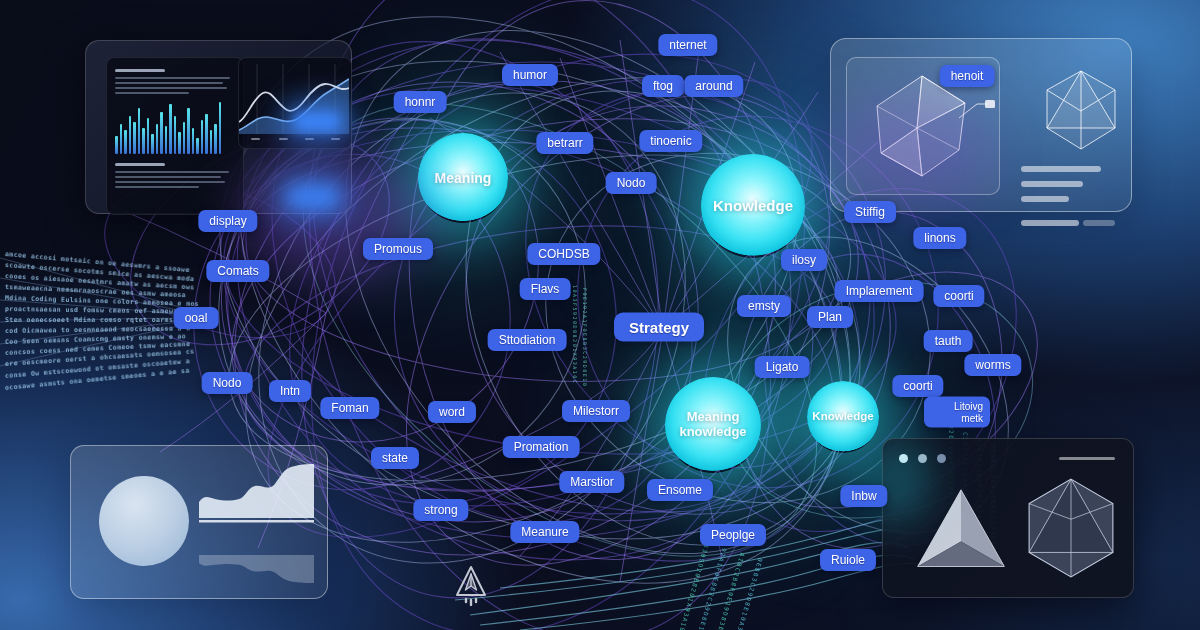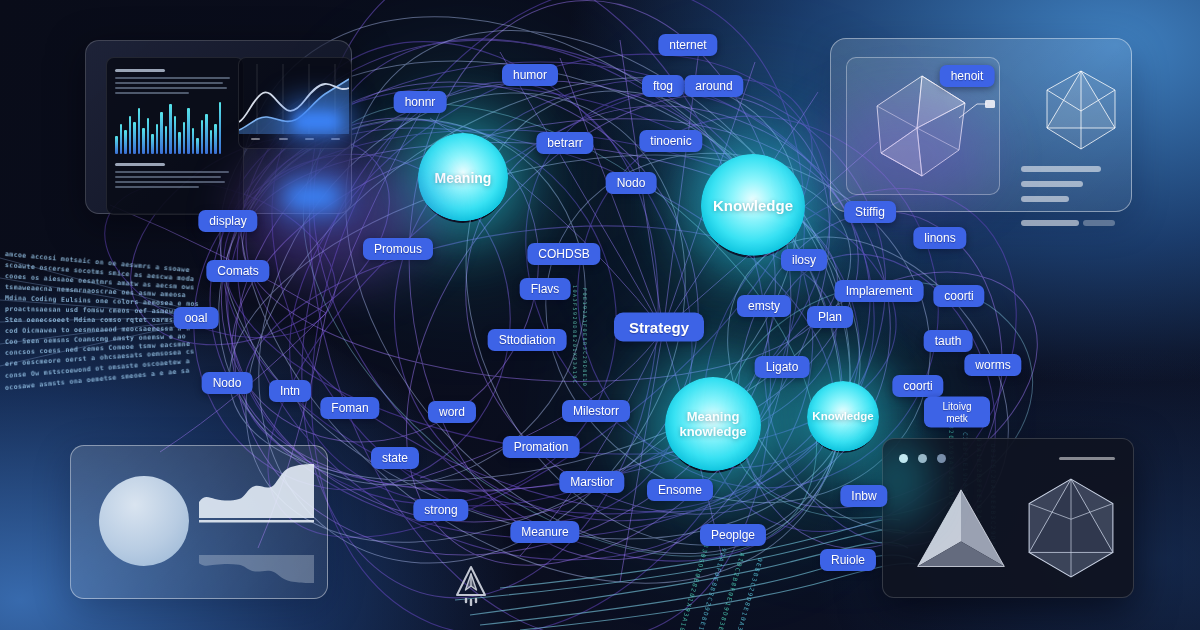--- a/index.html
+++ b/index.html
@@ -15,21 +15,21 @@
   .node{position:absolute;z-index:3;transform:translate(-50%,-50%);border-radius:50%;
     display:flex;align-items:center;justify-content:center;text-align:center;color:#fff;font-weight:700;
     background:radial-gradient(circle at 50% 44%, #eafeff 0%, #8df5fc 26%, #39e2f3 54%, #12c6e0 71%, rgba(18,198,224,0) 72%);
     box-shadow:0 0 55px 18px rgba(46,224,242,.45),0 0 130px 45px rgba(46,224,242,.22);
     text-shadow:0 1px 4px rgba(0,70,90,.45);line-height:1.15;}
   
   .chip{position:absolute;z-index:7;transform:translate(-50%,-50%);background:#3d63e6;color:#fff;
     font-size:12px;font-weight:500;padding:4px 11px;border-radius:7px;white-space:nowrap;
     box-shadow:0 2px 7px rgba(0,0,30,.4);text-shadow:0 1px 1px rgba(0,0,40,.35);}
   .chip.big{font-size:15px;padding:6px 15px;border-radius:9px;font-weight:600;}
-  .chip.two{white-space:normal;width:52px;font-size:10px;line-height:1.15;text-align:center;padding:4px 7px;}
+  .chip.two{white-space:normal;width:52px;font-size:10px;line-height:1.15;text-align:right;padding:4px 7px;}
   
   .panel{position:absolute;z-index:4;border-radius:14px;}
   .glass-dark{background:linear-gradient(135deg,rgba(44,50,76,.6),rgba(16,20,36,.72));
     border:1px solid rgba(255,255,255,.18);box-shadow:0 10px 36px rgba(0,0,10,.5);}
   .glass-light{background:linear-gradient(135deg,rgba(255,255,255,.14),rgba(255,255,255,.06));
     border:1px solid rgba(255,255,255,.42);box-shadow:0 10px 36px rgba(0,10,40,.25);}
   .card{position:absolute;border-radius:8px;}
   .card-dark{background:rgba(7,9,19,.78);border:1px solid rgba(255,255,255,.1);}
   .skl{border-radius:2px;background:rgba(175,195,225,.42);height:2px;margin:3px 0;}
   .skl.head{height:3px;background:rgba(215,230,250,.7);width:42%!important;margin-bottom:5px;}

